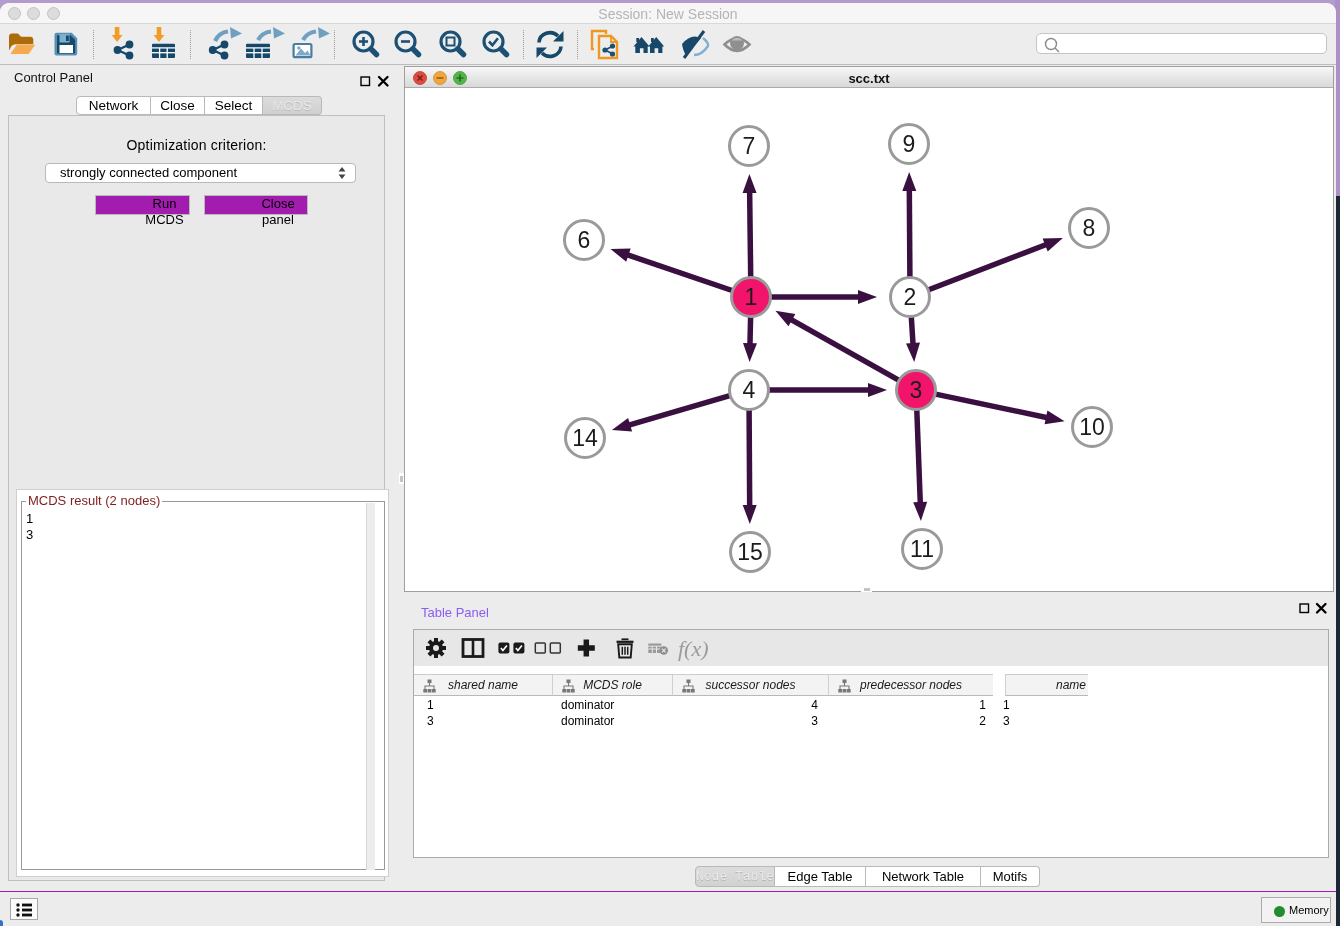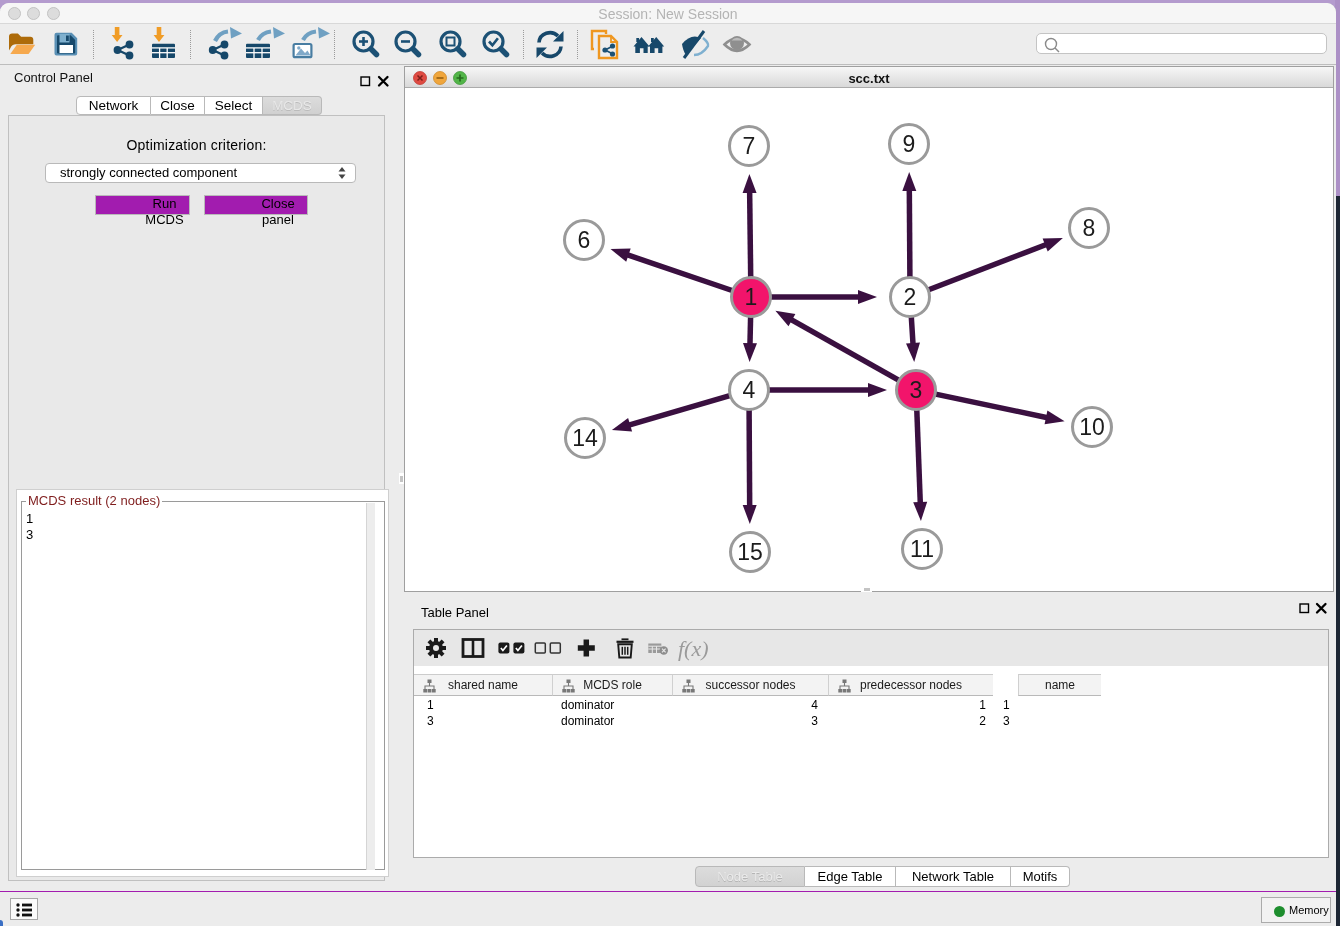--- a/index.html
+++ b/index.html
@@ -55,24 +55,24 @@
   #mcds-scroll { right:9px; top:1px; width:9px; height:367px; background:#ededed;
                  border-left:1px solid #d5d5d5; }
   
   #net-win { left:404px; top:1px; width:930px; height:526px; background:#fff;
              border:1px solid #9f9f9f; }
   #net-title { left:0; top:0; width:928px; height:21px;
                background:linear-gradient(#f7f7f7,#d9d9d9); border-bottom:1px solid #ababab; }
   #net-title-text { width:100%; top:4px; text-align:center; font-size:13px; font-weight:bold; color:#111; }
   
   #tbl-panel { left:404px; top:531px; width:932px; height:295px; background:#ececec; }
-  #tbl-title { left:17px; top:9px; font-size:13px; color:#000000; }
+  #tbl-title { left:17px; top:9px; font-size:13px; color:#8b5cf6; }
   #tbl-box { left:9px; top:33px; width:916px; height:229px; background:#fff; border:1px solid #ababab; }
   #tbl-toolbar { left:0; top:0; width:914px; height:36px; background:#e7e7e7; }
-  #tbl-header { left:0; top:44px; width:914px; height:22px; }
+  #tbl-header { left:0; top:44px; width:914px; height:22px;font-style:italic; }
   .hcol { top:0; height:22px; background:#f3f3f3; border-top:1px solid #cccccc;
           border-bottom:1px solid #b9b9b9; font-size:12px; color:#1a1a1a; }
   .hdiv { border-left:1px solid #d0d0d0; }
   .hlabel { width:100%; text-align:center; top:3px; }
   .row { height:16px; font-size:12px; color:#000; }
   .cell { position:absolute; top:1px; }
   
   #btabs { left:291px; top:270px; height:21px; }
   .btab { float:left; height:21px; line-height:20px; font-size:13px; text-align:center;
           background:#ffffff; border:1px solid #b9b9b9; border-left:none; color:#000; }
@@ -461,41 +461,41 @@
 <div class="hcol abs hdiv" style="left:414px;width:165px;">
               <svg class="abs" width="13" height="14" style="left:9px;top:4px">
  <rect x="4.5" y="0.5" width="4" height="3.5" fill="#787878"></rect>
  <path d="M6.5,4 V7 M2,10 V7 H11 V10" stroke="#787878" fill="none" stroke-width="1.1"></path>
  <rect x="0.3" y="10" width="3.8" height="3.5" fill="#787878"></rect>
  <rect x="4.6" y="10" width="3.8" height="3.5" fill="#787878"></rect>
  <rect x="8.9" y="10" width="3.8" height="3.5" fill="#787878"></rect>
 </svg>
               <div class="hlabel abs">predecessor nodes</div>
             </div>
-<div class="hcol abs hdiv" style="left:604px;width:83px;">
+<div class="hcol abs hdiv" style="left:591px;width:83px;padding-left:24px;">
               <div class="hlabel abs">name</div>
             </div>
         </div>
         <div class="row abs" style="left:0;top:67px;width:914px;">
           <span class="cell" style="left:13px;">1</span>
           <span class="cell" style="left:147px;">dominator</span>
           <span class="cell" style="left:340px;width:64px;text-align:right;">4</span>
           <span class="cell" style="left:508px;width:64px;text-align:right;">1</span>
           <span class="cell" style="left:589px;">1</span>
         </div>
         <div class="row abs" style="left:0;top:83px;width:914px;">
           <span class="cell" style="left:13px;">3</span>
           <span class="cell" style="left:147px;">dominator</span>
           <span class="cell" style="left:340px;width:64px;text-align:right;">3</span>
           <span class="cell" style="left:508px;width:64px;text-align:right;">2</span>
           <span class="cell" style="left:589px;">3</span>
         </div>
       </div>
       <div id="btabs" class="abs">
-        <div class="btab first sel" style="width:110px;">Node Table</div>
+        <div class="btab first sel" style="width:80px;font-family:Liberation Mono, monospace;">Node Table</div>
           <div class="btab" style="width:91px;">Edge Table</div>
           <div class="btab" style="width:115px;">Network Table</div>
           <div class="btab last" style="width:59px;">Motifs</div>
       </div>
     </div>
   </div>
   <div id="status" class="abs">
     <div id="stat-list" class="abs">
       <svg width="27" height="22">
         <circle cx="7" cy="6" r="1.7" fill="#111"></circle>

